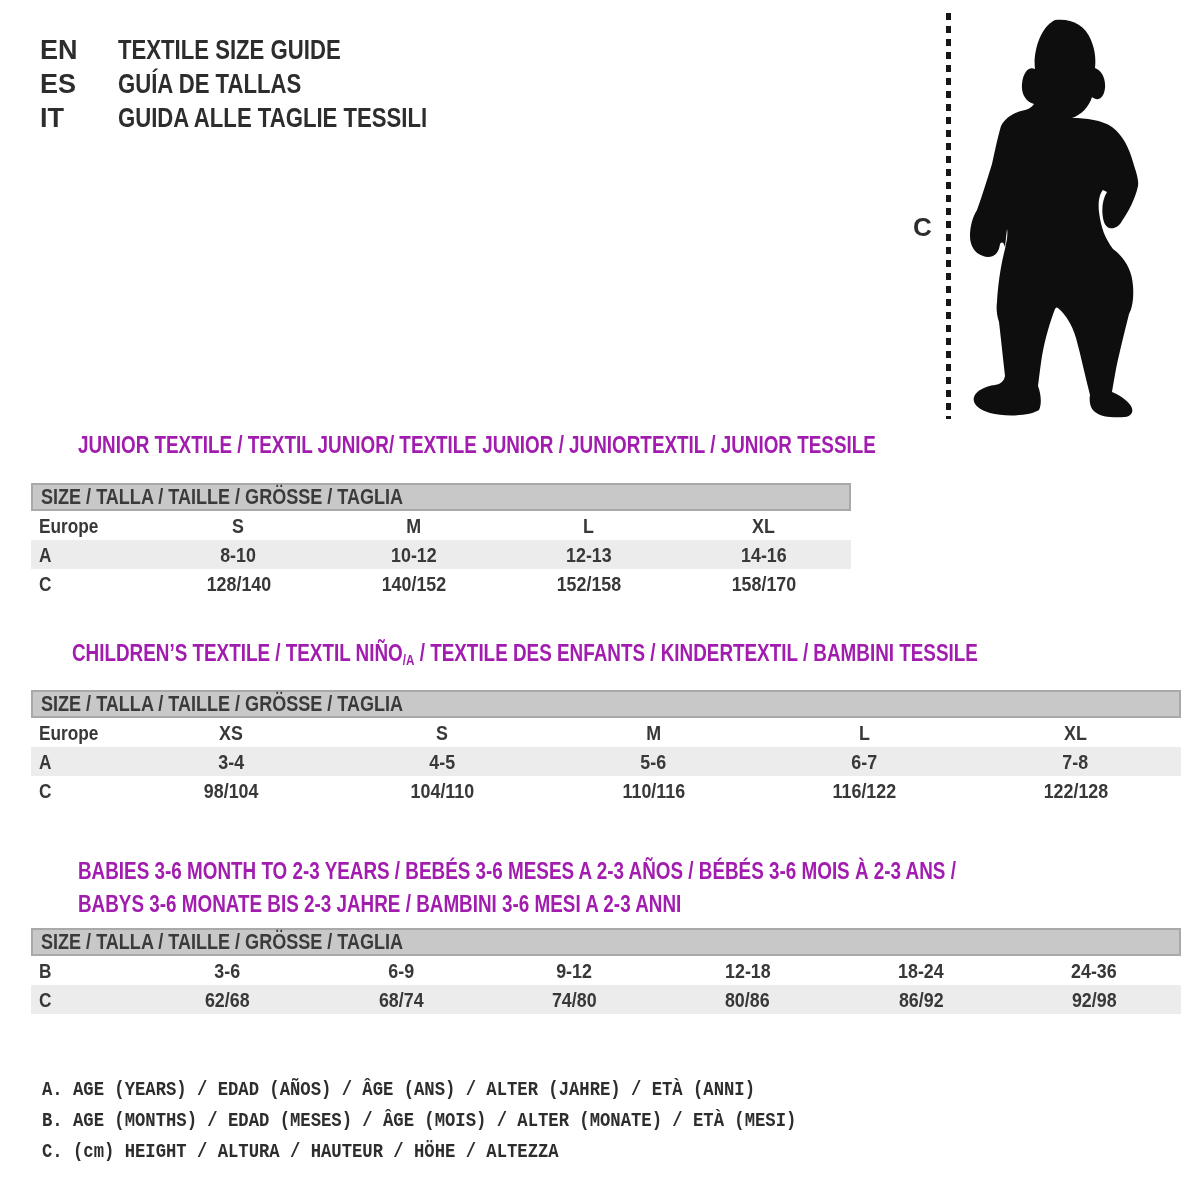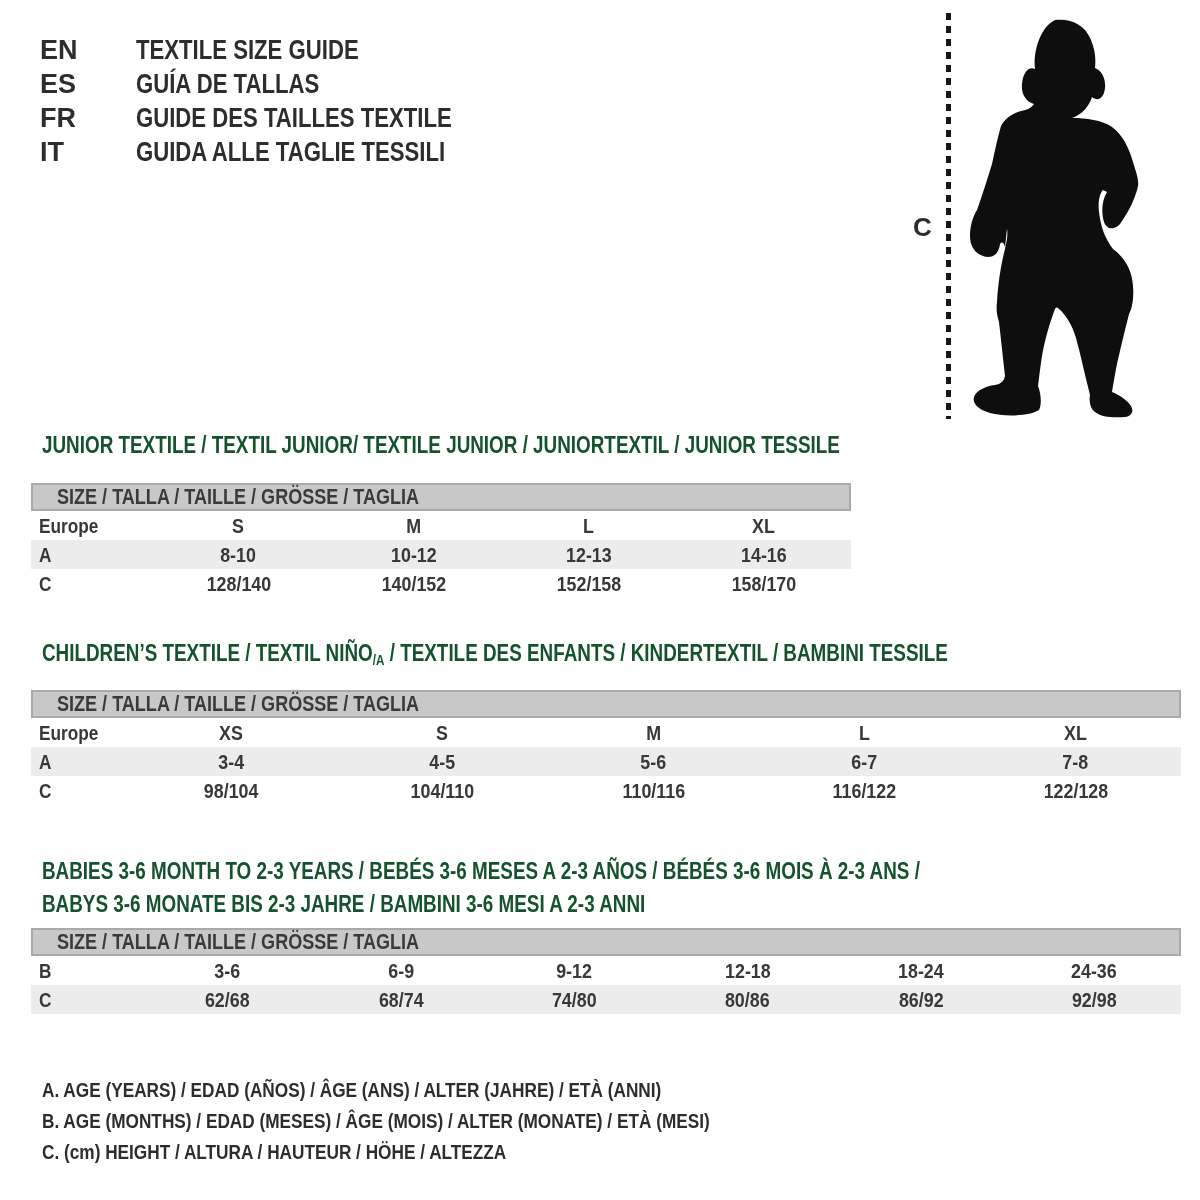--- a/index.html
+++ b/index.html
@@ -9,74 +9,70 @@
     color:#2d2d2d; overflow:hidden; position:relative;
   }
   .canvas { position:absolute; left:0; top:0; width:1200px; height:1200px; }
 
   
   .cond  { display:inline-block; transform:scaleX(0.82); transform-origin:0 50%; white-space:nowrap; }
   .condc { display:inline-block; transform:scaleX(0.85); transform-origin:50% 50%; white-space:nowrap; }
 
   
   .langs { position:absolute; left:40px; top:33px; }
-  .lang-row { display:flex; height:34px; align-items:center; font-size:27px;gap:18px; }
+  .lang-row { display:flex; height:34px; align-items:center; font-size:27px; }
   .lang-code { width:78px; flex:0 0 78px; }
 
   
   .dash-line {
     position:absolute; left:946px; top:13px; width:5px; height:406px;
     background:repeating-linear-gradient(to bottom, #161616 0 7px, transparent 7px 13px);
   }
   .c-label { position:absolute; left:913px; top:212px; font-size:26px; }
   .toddler { position:absolute; left:955px; top:14px; }
 
   
-  .sec-title { position:absolute; font-size:23px; line-height:24px; white-space:nowrap; color:#14532d; }
+  .sec-title { position:absolute; font-size:23px; line-height:24px; white-space:nowrap; color:#a21caf;margin-left:36px; }
   .sec-title.two-line { line-height:33px; }
   .subsmall { font-size:0.62em; vertical-align:-0.28em; }
 
   
   .tbl { position:absolute; left:31px; font-size:21px; color:#383838; }
   .bar {
     height:28px; box-sizing:border-box; display:flex; align-items:center;
-    background:#c8c8c8; border:2px solid #a9a9a9; padding-left:24px;
+    background:#c8c8c8; border:2px solid #a9a9a9; padding-left:8px;
     color:#3a3a3a; font-size:22px;
   }
   .tr { display:flex; height:29px; align-items:center; }
   .tr.alt { background:#ececec; }
   .td0 { box-sizing:border-box; padding-left:8px; flex:0 0 auto; text-align:left; }
   .td  { flex:1 1 0; text-align:center; }
   .w-junior   { width:820px; }
   .w-full     { width:1150px; }
   .tbl-junior   .td0 { width:120px; }
   .tbl-children .td0 { width:95px; }
   .tbl-babies   .td0 { width:110px; }
 
   
-  .footnotes { position:absolute; left:42px; top:1074px; font-size:21px; }
+  .footnotes { position:absolute; left:42px; top:1074px; font-size:21px;font-family:Liberation Mono, monospace; }
   .footnote { height:31px; display:flex; align-items:center; white-space:nowrap; }
 </style>
 </head>
 <body>
 
 <div class="canvas">
 
   <div class="langs">
     <div class="lang-row">
       <span class="lang-code">EN</span>
       <span class="cond">TEXTILE SIZE GUIDE</span>
     </div>
     <div class="lang-row">
       <span class="lang-code">ES</span>
       <span class="cond">GUÍA DE TALLAS</span>
-    </div>
-    <div class="lang-row">
-      <span class="lang-code">FR</span>
-      <span class="cond">GUIDE DES TAILLES TEXTILE</span>
     </div>
     <div class="lang-row">
       <span class="lang-code">IT</span>
       <span class="cond">GUIDA ALLE TAGLIE TESSILI</span>
     </div>
   </div>
 
   <div class="dash-line"></div>
   <div class="c-label">C</div>
   <svg class="toddler" width="245" height="410" viewBox="0 0 245 410" xmlns="http://www.w3.org/2000/svg">
@@ -156,21 +152,21 @@
     </div>
     <div class="tr">
       <div class="td0"><span class="cond">C</span></div>
       <div class="td"><span class="condc">128/140</span></div>
       <div class="td"><span class="condc">140/152</span></div>
       <div class="td"><span class="condc">152/158</span></div>
       <div class="td"><span class="condc">158/170</span></div>
     </div>
   </div>
 
-  <div class="sec-title" style="left:42px; top:641px">
+  <div class="sec-title" style="left:36px; top:641px">
     <span class="cond"><span>CHILDREN’S TEXTILE / TEXTIL NIÑO</span><span class="subsmall">/A</span><span> / TEXTILE DES ENFANTS / KINDERTEXTIL / BAMBINI TESSILE</span></span>
   </div>
   <div class="tbl tbl-children w-full" style="top:690px">
     <div class="bar w-full">
       <span class="cond">SIZE / TALLA / TAILLE / GRÖSSE / TAGLIA</span>
     </div>
     <div class="tr">
       <div class="td0"><span class="cond">Europe</span></div>
       <div class="td"><span class="condc">XS</span></div>
       <div class="td"><span class="condc">S</span></div>

